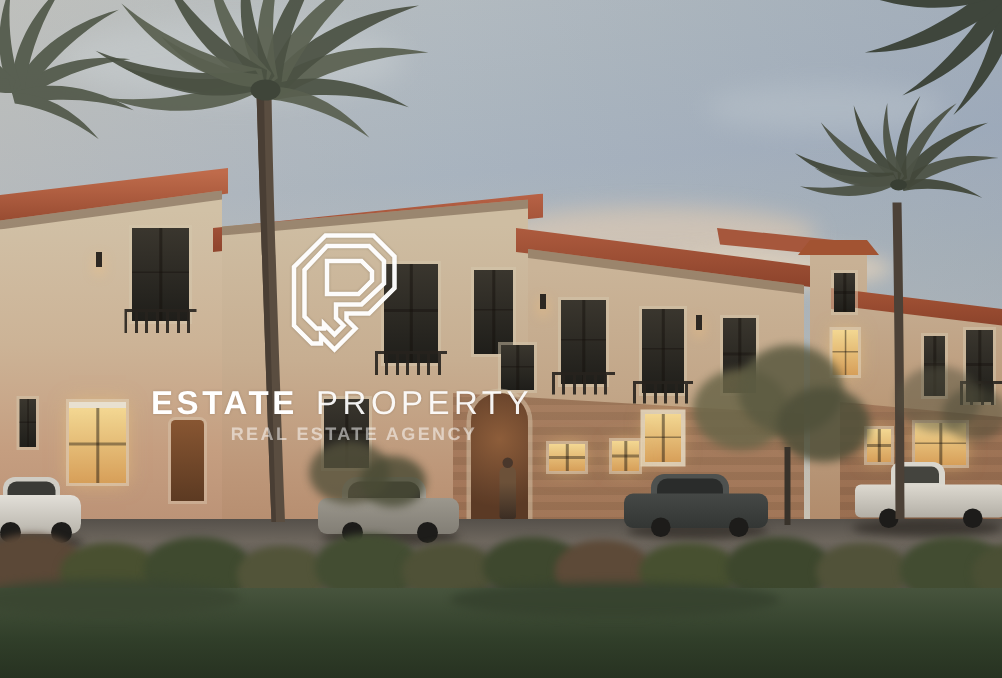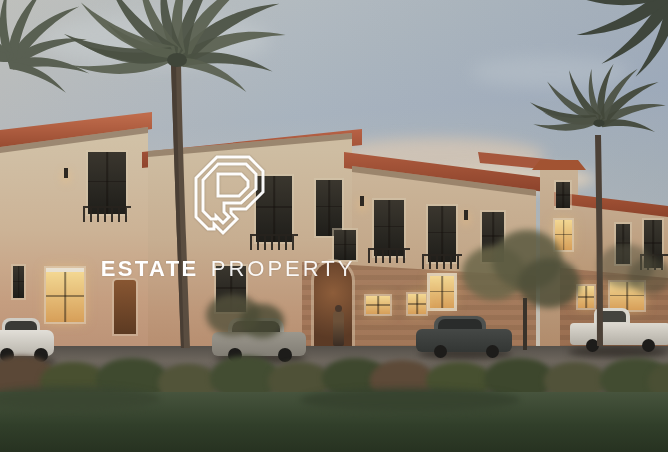--- a/index.html
+++ b/index.html
@@ -237,14 +237,15 @@
   <div id="watermark">
     <svg id="wm-logo" width="80" height="88" viewBox="0 0 80 88" fill="none" stroke="#ffffff" stroke-width="3" stroke-linejoin="miter">
       <path d="M30,2 H62 L76,16 V37 L59,54 H44 V58 L50,64 L36,78 L27,69 V74 L21,74 L9,62 V23 Z"></path>
       <path d="M31,9 H59 L69,19 V34 L54,48 H37 V57 L42,62 L36,68 L29,61 V64 H24 L16,56 V25 Z"></path>
       <path d="M31,19 H54 L61,26 V32 L52,41 H31 Z"></path>
     </svg>
     <div id="wm-title">
       <span class="b1">ESTATE</span>
       <span class="b2">PROPERTY</span>
     </div>
+    <div id="wm-tagline">REAL ESTATE AGENCY</div>
   </div>
 </div>
 
 </body></html>

